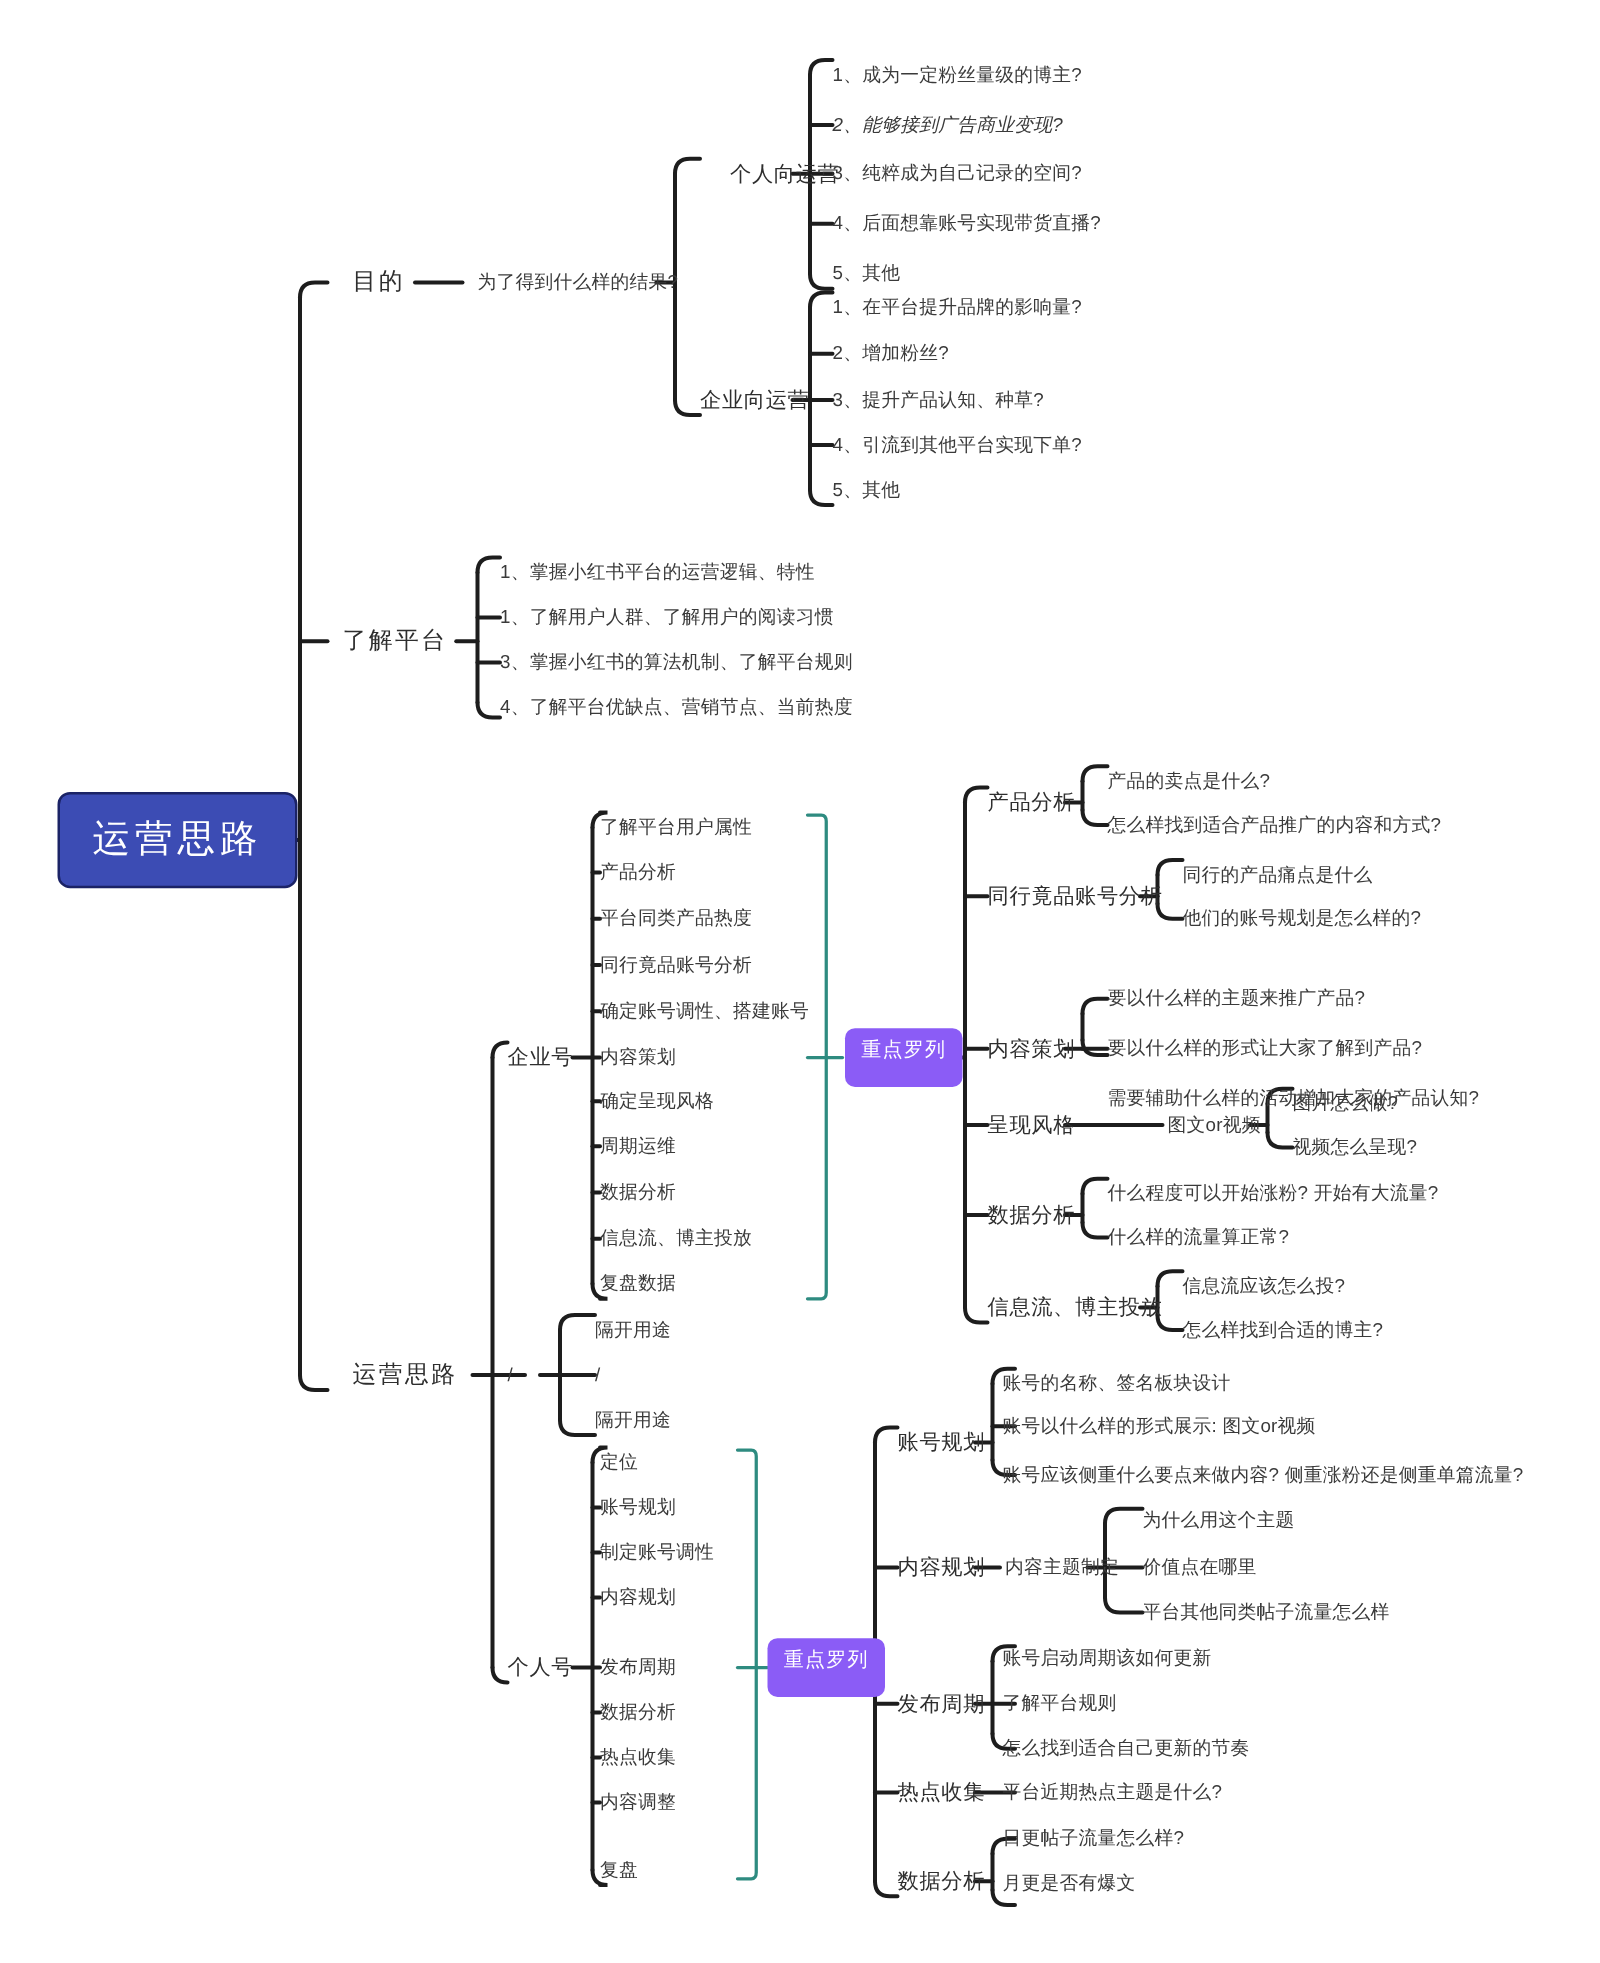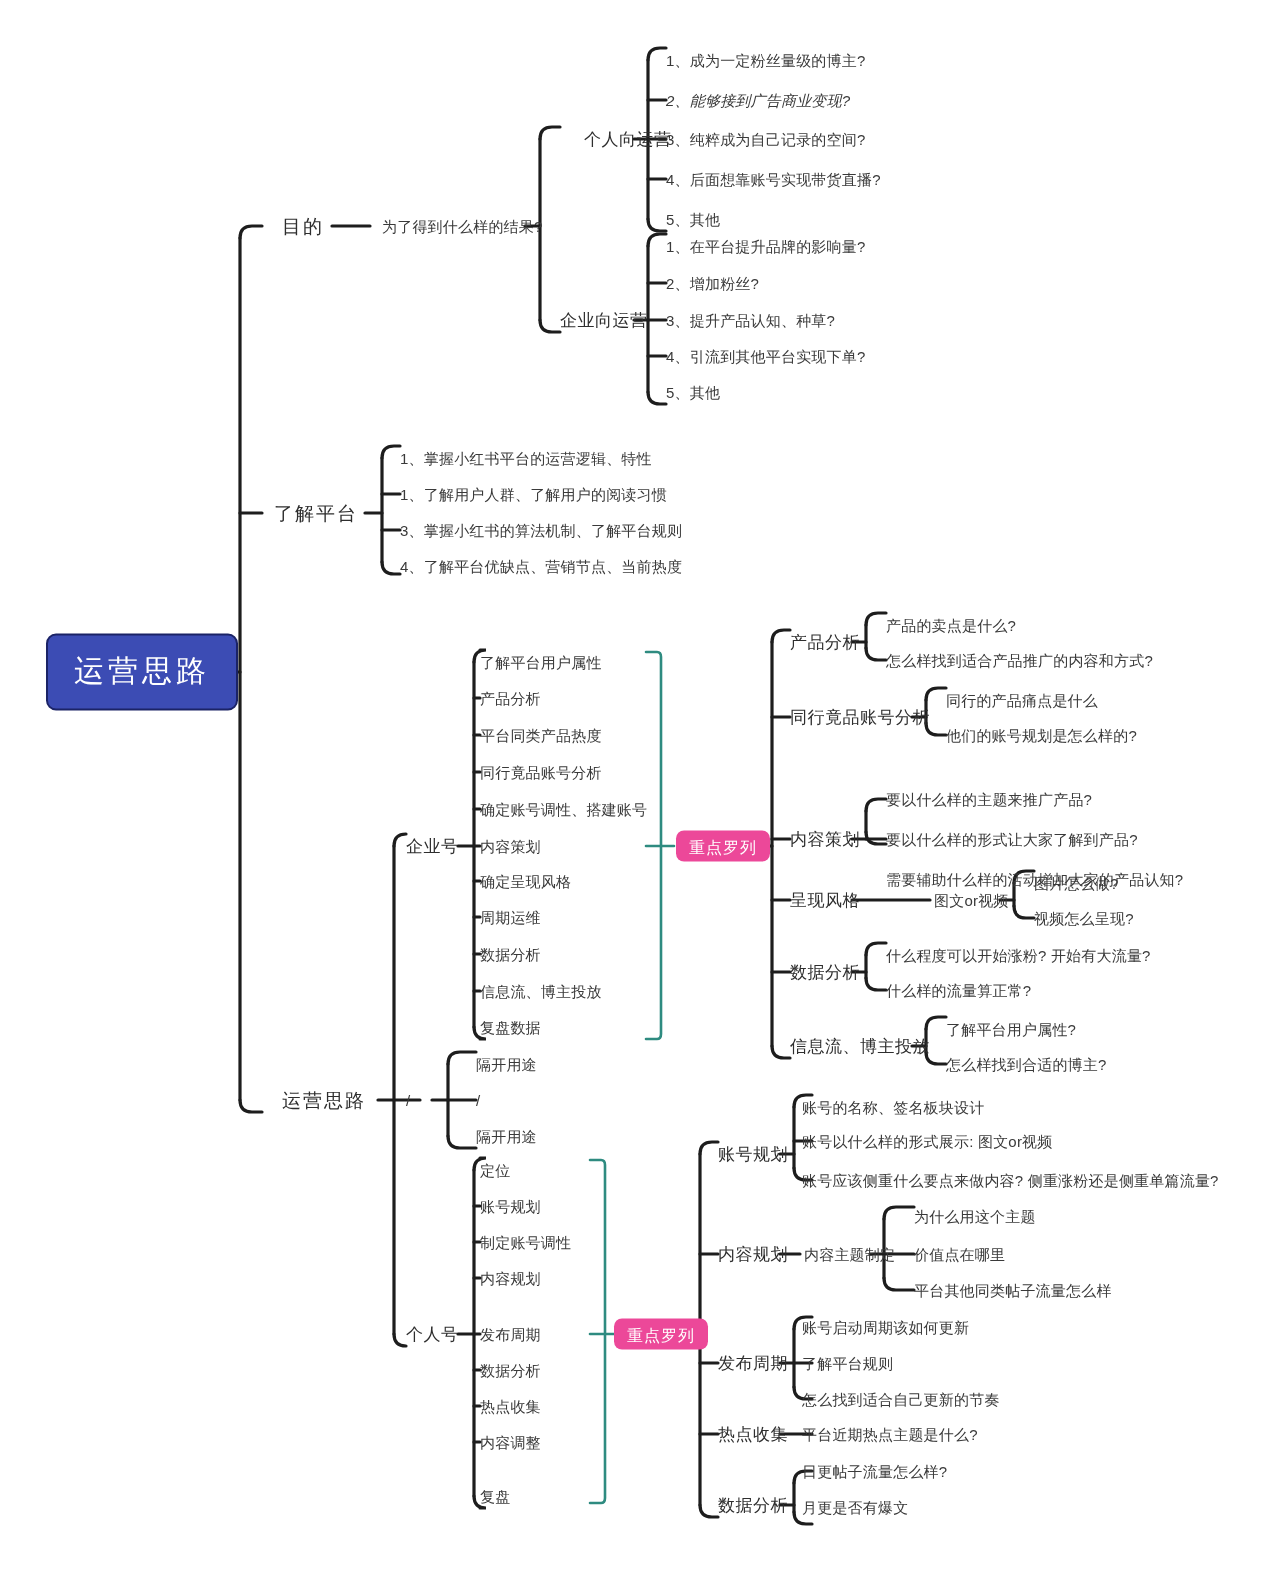--- a/index.html
+++ b/index.html
@@ -41,26 +41,26 @@
     letter-spacing:4px;
     padding:15px 26px 17px 26px;
     box-sizing:border-box;
     text-align:center;
     white-space:nowrap;
   }
   
   .badge{
     position:absolute;
     transform:translateY(-50%);
-    background:#ec4899;
+    background:#8b5cf6;
     border-radius:8px;
     color:#ffffff;
     font-size:16px;
     letter-spacing:1px;
-    padding:7px 13px 3px 13px;
+    padding:7px 13px 19px 13px;
     white-space:nowrap;
   }
 </style>
 </head>
 <body>
 
 <div id="canvas">
 
   <svg class="links" viewBox="0 0 1280 1570">
     <g fill="none" stroke="#1d1d1d" stroke-width="3.2" stroke-linecap="round">
@@ -296,21 +296,21 @@
   <div class="node b" style="left:790px;top:900px;">呈现风格</div>
   <div class="node t" style="left:934px;top:900px;">图文or视频</div>
   <div class="node t" style="left:1034px;top:883px;">图片怎么做?</div>
   <div class="node t" style="left:1034px;top:918px;">视频怎么呈现?</div>
 
   <div class="node b" style="left:790px;top:972px;">数据分析</div>
   <div class="node t" style="left:886px;top:955px;">什么程度可以开始涨粉? 开始有大流量?</div>
   <div class="node t" style="left:886px;top:990px;">什么样的流量算正常?</div>
 
   <div class="node b" style="left:790px;top:1046px;">信息流、博主投放</div>
-  <div class="node t" style="left:946px;top:1029px;">了解平台用户属性?</div>
+  <div class="node t" style="left:946px;top:1029px;">信息流应该怎么投?</div>
   <div class="node t" style="left:946px;top:1064px;">怎么样找到合适的博主?</div>
 
   <div class="node b" style="left:406px;top:1334px;">个人号</div>
   <div class="node t" style="left:480px;top:1170px;">定位</div>
   <div class="node t" style="left:480px;top:1206px;">账号规划</div>
   <div class="node t" style="left:480px;top:1242px;">制定账号调性</div>
   <div class="node t" style="left:480px;top:1278px;">内容规划</div>
   <div class="node t" style="left:480px;top:1334px;">发布周期</div>
   <div class="node t" style="left:480px;top:1370px;">数据分析</div>
   <div class="node t" style="left:480px;top:1406px;">热点收集</div>

